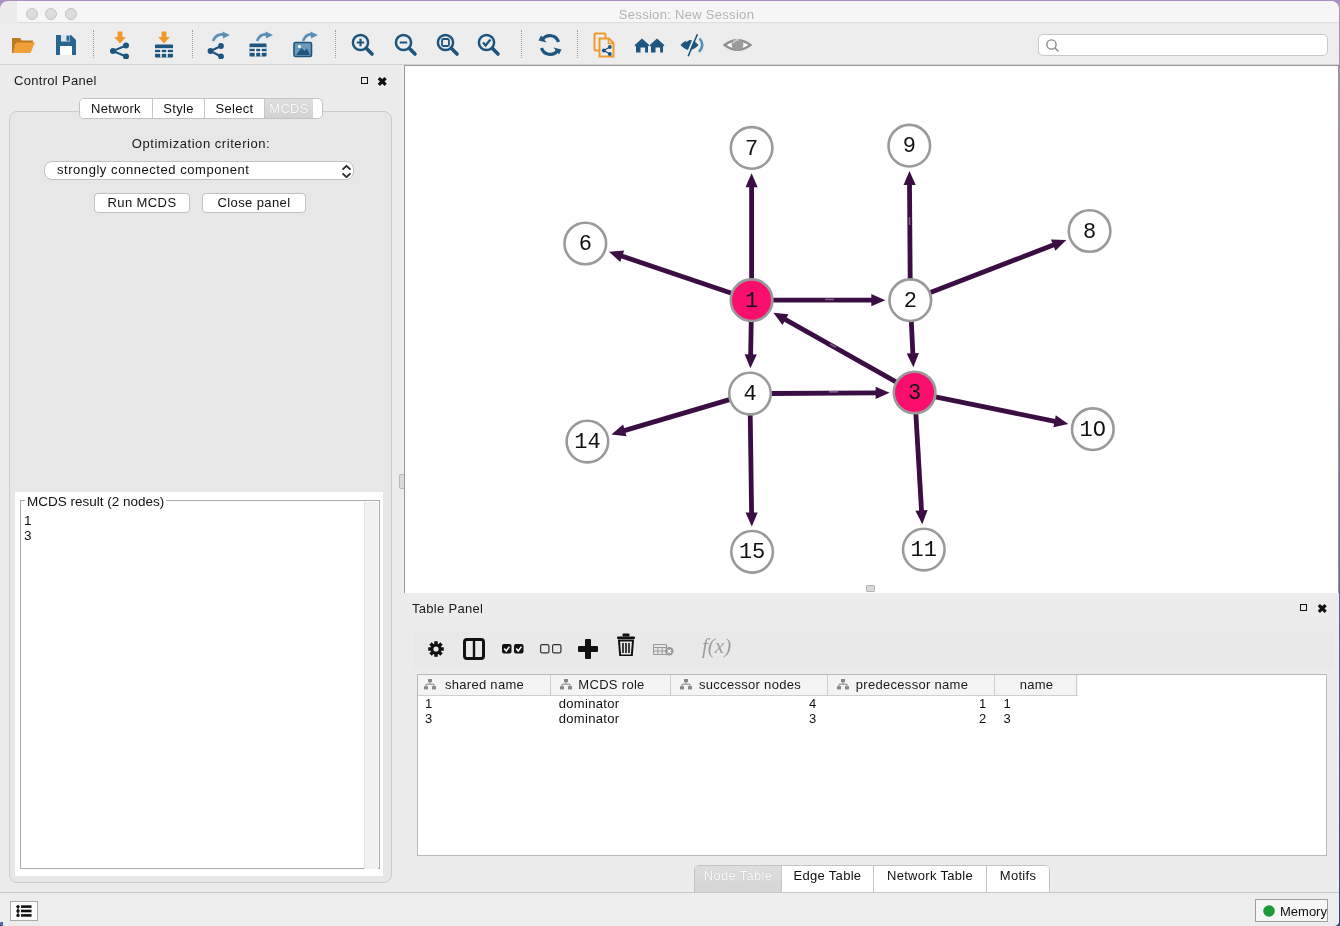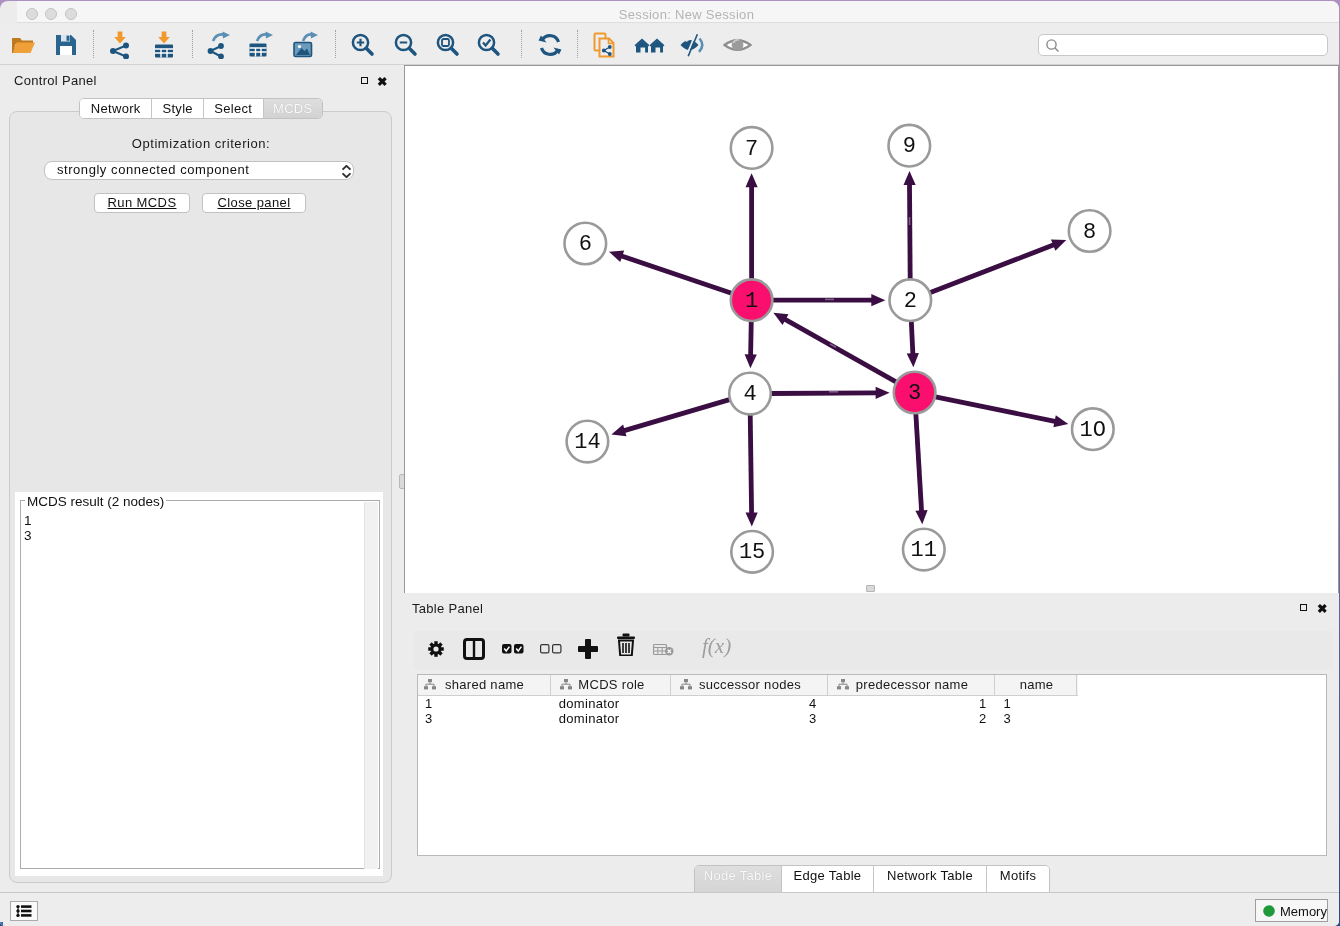--- a/index.html
+++ b/index.html
@@ -16,21 +16,21 @@
 #searchbox { position:absolute; left:1038px; top:10px; width:290px; height:22px; background:#fff; border:1px solid #c8c8c8; border-radius:5px; }
 #cpanel { position:absolute; left:0; top:64px; width:402px; height:827px; background:#ececec;padding-left:32px; }
 .panelhead { font-size:13px; color:#1a1a1a; letter-spacing:0.3px; }
 .sqicon { width:6.5px; height:6.5px; border:1.2px solid #111; background:transparent; }
 .xicon { font-size:12.5px; font-weight:bold; color:#111; line-height:11px; }
 #tabbar { position:absolute; left:79px; top:33px; width:244px; height:21px; border:1px solid #c2c2c2; border-radius:5px; background:#fff; display:flex; overflow:hidden; }
 .tab { font-size:13px; letter-spacing:0.3px; color:#111; text-align:center; line-height:19px; border-right:1px solid #c6c6c6; background:#fff; }
 #innerpanel { position:absolute; left:9px; top:46px; width:383px; height:772px; background:#e7e7e7; border:1px solid #cbcbcb; border-radius:8px; }
 #optlabel { position:absolute; left:0; top:71px; width:402px; text-align:center; font-size:13px; letter-spacing:0.55px; color:#1a1a1a; }
 #dropdown { position:absolute; left:44px; top:96px; width:310px; height:19px; background:#fff; border:1px solid #c2c2c2; border-radius:8px; font-size:13px; letter-spacing:0.55px; color:#111; line-height:16px; padding-left:12px; }
-.btn { position:absolute; top:128px; height:20px; background:#fff; border:1px solid #c2c2c2; border-radius:4px; font-size:13px; letter-spacing:0.4px; color:#111; text-align:center; line-height:18px;text-decoration:underline; }
+.btn { position:absolute; top:128px; height:20px; background:#fff; border:1px solid #c2c2c2; border-radius:4px; font-size:13px; letter-spacing:0.4px; color:#111; text-align:center; line-height:18px; }
 #resultpanel { position:absolute; left:15px; top:427px; width:368px; height:384px; background:#fff; }
 #fieldset { position:absolute; left:5px; top:8px; width:360px; height:369px; border:1px solid #ababab; }
 #legend { position:absolute; left:4px; top:-7.5px; background:#fff; padding:0 2px; font-size:13.5px; color:#111; white-space:nowrap; }
 #mcdsvals { position:absolute; left:3px; top:11.5px; font-size:13.5px; color:#111; line-height:15.1px; }
 #resscroll { position:absolute; right:1px; top:1px; width:14px; height:367px; background:#f1f1f1; border-left:1px solid #e2e2e2; }
 #vsplit { position:absolute; left:399px; top:473px; width:7px; height:15px; background:#dadada; border:1px solid #b8b8b8; border-radius:2px; }
 #netwin { position:absolute; left:404px; top:64px; width:935px; height:528px; border:1px solid #989898; border-bottom:none; background:#fff; }
 #nettitle { position:absolute; left:0; top:0; width:100%; height:22px; background:linear-gradient(180deg,#f6f6f6,#d7d7d7); border-bottom:1px solid #a8a8a8; }
 #netname { position:absolute; top:2px; letter-spacing:0.3px; left:0; width:100%; text-align:center; font-size:13px; font-weight:bold; color:#1a1a1a; }
 #canvas { position:absolute; left:0; top:22px; width:933px; height:505px; background:#fff; }
@@ -194,21 +194,21 @@
 </div>
 <div id="cpanel">
   <div class="abs panelhead" style="left:14px;top:8px">Control Panel</div>
   <div class="abs sqicon" style="left:361px;top:12px"></div>
   <div class="abs xicon" style="left:377px;top:12px">✖</div>
   <div id="innerpanel"></div>
   <div id="tabbar">
     <div class="tab" style="width:73px">Network</div>
     <div class="tab" style="width:52px">Style</div>
     <div class="tab" style="width:60px">Select</div>
-    <div class="tab" style="width:59px;background:linear-gradient(180deg,#dedede,#d2d2d2);color:#fafafa;text-shadow:0 0 1px #b0b0b0;border-right:none">MCDS</div>
+    <div class="tab" style="width:48px;background:linear-gradient(180deg,#dedede,#d2d2d2);color:#fafafa;text-shadow:0 0 1px #b0b0b0;border-right:none">MCDS</div>
   </div>
   <div id="optlabel">Optimization criterion:</div>
   <div id="dropdown">strongly connected component
     <svg width="11" height="13" viewBox="0 0 11 13" style="position:absolute;right:1.5px;top:3px">
           <g fill="none" stroke="#2d2d2d" stroke-width="1.9">
             <path d="M1.5,4.6 L5.5,0.9 L9.5,4.6"></path>
             <path d="M1.5,8.4 L5.5,12.1 L9.5,8.4"></path>
           </g>
         </svg>
   </div>

